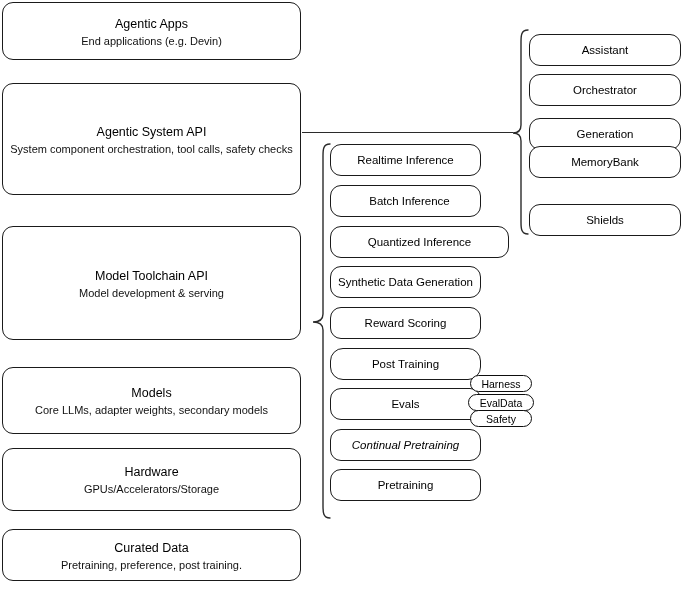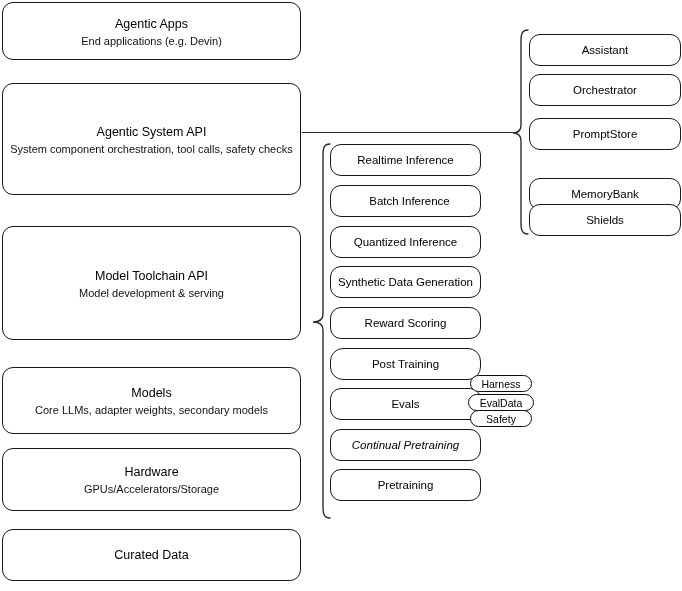--- a/index.html
+++ b/index.html
@@ -96,37 +96,38 @@
     <div class="subtitle">Core LLMs, adapter weights, secondary models</div>
   </div>
 
   <div class="box" style="left:2px; top:448px; width:299px; height:63px;">
     <div class="title">Hardware</div>
     <div class="subtitle">GPUs/Accelerators/Storage</div>
   </div>
 
   <div class="box" style="left:2px; top:529px; width:299px; height:52px;">
     <div class="title">Curated Data</div>
+    <div class="subtitle">Pretraining, preference, post training.</div>
   </div>
 
   <div class="connector" style="left:302px; top:132px; width:211px;"></div>
 
   <div class="brace" style="left:310px; top:142px; width:22px; height:378px;">
     <svg width="22" height="378" viewBox="0 0 22 378" fill="none" xmlns="http://www.w3.org/2000/svg">
       <path d="M20 2 C13 2 13 8 13 14 L13 172 C13 178 8 180 3 180 C8 180 13 182 13 188 L13 364 C13 370 13 376 20 376" stroke="#2b2b2b" stroke-width="1.4" fill="none" stroke-linecap="round"></path>
     </svg>
   </div>
 
   <div class="box stackbox" style="left:330px; top:144px; width:151px; height:32px;">
     <div class="title">Realtime Inference</div>
   </div>
   <div class="box stackbox" style="left:330px; top:185px; width:151px; height:32px;padding-left:8px;">
     <div class="title">Batch Inference</div>
   </div>
-  <div class="box stackbox" style="left:330px; top:226px; width:151px; height:32px;">
+  <div class="box stackbox" style="left:330px; top:226px; width:179px; height:32px;">
     <div class="title">Quantized Inference</div>
   </div>
   <div class="box stackbox" style="left:330px; top:266px; width:151px; height:32px;">
     <div class="title">Synthetic Data Generation</div>
   </div>
   <div class="box stackbox" style="left:330px; top:307px; width:151px; height:32px;">
     <div class="title">Reward Scoring</div>
   </div>
   <div class="box stackbox" style="left:330px; top:348px; width:151px; height:32px;border-radius:13px;">
     <div class="title">Post Training</div>
@@ -157,22 +158,22 @@
     </svg>
   </div>
 
   <div class="box stackbox" style="left:529px; top:34px; width:152px; height:32px;">
     <div class="title">Assistant</div>
   </div>
   <div class="box stackbox" style="left:529px; top:74px; width:152px; height:32px;">
     <div class="title">Orchestrator</div>
   </div>
   <div class="box stackbox" style="left:529px; top:118px; width:152px; height:32px;">
-    <div class="title">PromptStore</div>
+    <div class="title">Generation</div>
   </div>
-  <div class="box stackbox" style="left:529px; top:178px; width:152px; height:32px;">
+  <div class="box stackbox" style="left:529px; top:146px; width:152px; height:32px;">
     <div class="title">MemoryBank</div>
   </div>
   <div class="box stackbox" style="left:529px; top:204px; width:152px; height:32px;">
     <div class="title">Shields</div>
   </div>
 
 </div>
 
 </body></html>

